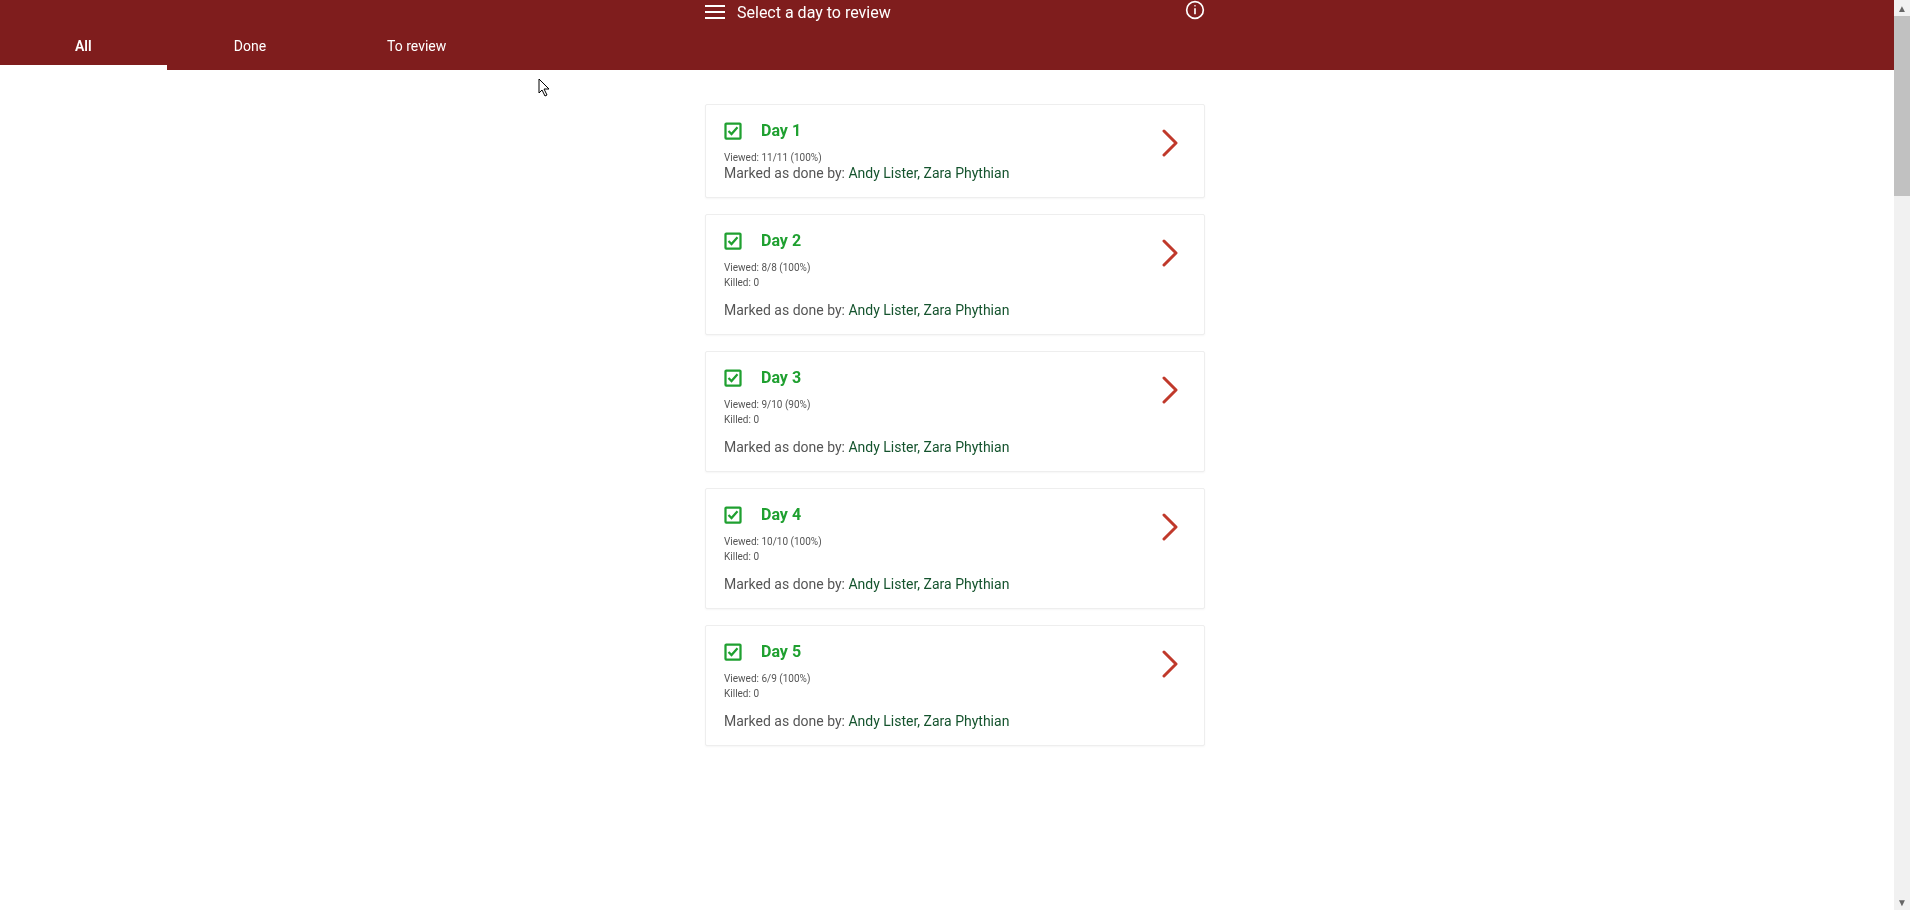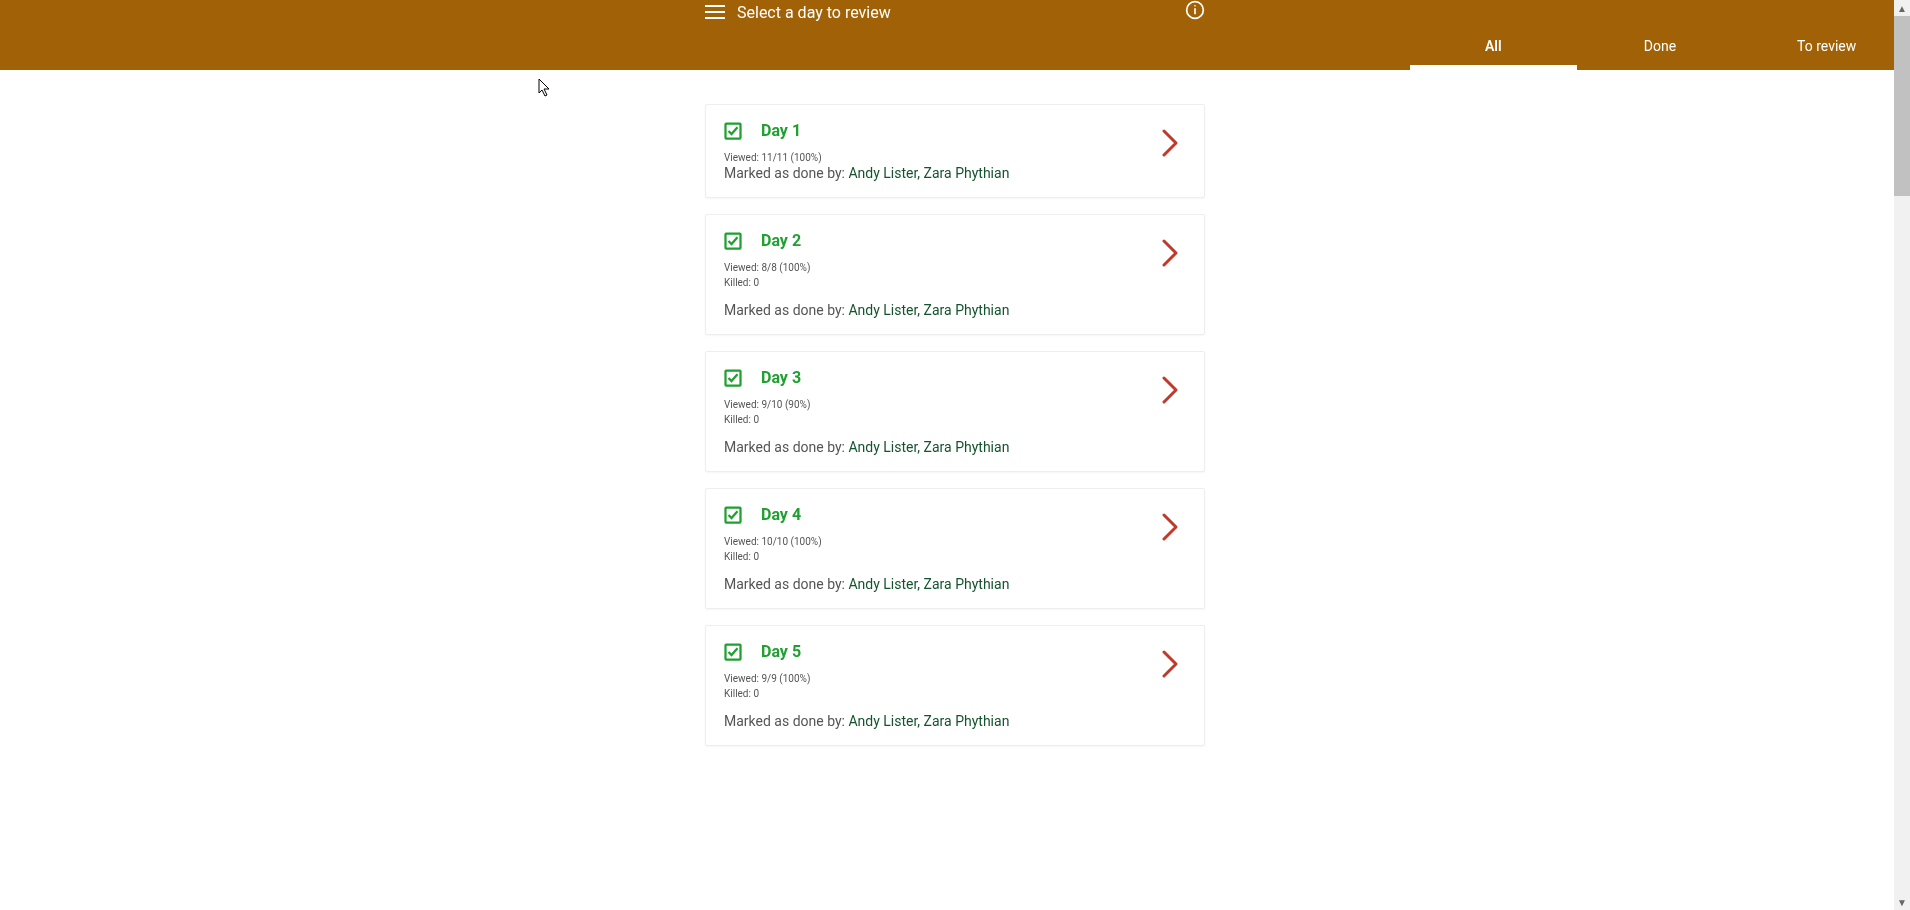--- a/index.html
+++ b/index.html
@@ -1,18 +1,18 @@
 <!DOCTYPE html>
 <html><head>
   <meta charset="utf-8">
   <style>
     * { margin: 0; padding: 0; box-sizing: border-box; }
     body { font-family: -apple-system, BlinkMacSystemFont, "Segoe UI", Roboto, Helvetica, Arial, sans-serif; background: #fff; color: #333; }
     .header {
-      background: #a16207;
+      background: #7f1d1d;
       color: #fff;
       padding: 0;
     }
     .header-top-wrap {
       width: 100%;
       display: flex;
       justify-content: center;
     }
     .header-top-inner {
       width: 500px;
@@ -42,21 +42,21 @@
       font-weight: 400;
     }
     .info-icon {
       width: 20px;
       height: 20px;
       cursor: pointer;
     }
     .tabs-wrap {
       width: 100%;
       display: flex;
-      justify-content: flex-end;
+      justify-content: flex-start;
     }
     .tabs {
       width: 500px;
       display: flex;
     }
     .tab {
       flex: 1;
       text-align: center;
       padding: 14px 0 16px;
       font-size: 14px;
@@ -259,21 +259,21 @@
   </div>
 
   <div class="card">
     <div class="card-title-row">
       <svg class="check-icon" viewBox="0 0 24 24" fill="none" stroke="#1fa030" stroke-width="3">
         <rect x="2" y="2" width="20" height="20" rx="1"></rect>
         <polyline points="6,12 10,16 18,7"></polyline>
       </svg>
       <div class="card-title">Day 5</div>
     </div>
-    <div class="card-line"><span class="viewed-label">Viewed: </span><span>9/9 (100%)</span></div>
+    <div class="card-line"><span class="viewed-label">Viewed: </span><span>6/9 (100%)</span></div>
     <div class="card-line killed-line"><span>Killed: </span><span>0</span></div>
     <div class="marked-line"><span>Marked as done by: </span><span class="marked-names">Andy Lister, Zara Phythian</span></div>
     <svg class="chevron" viewBox="0 0 16 28" fill="none" stroke="#c0392b" stroke-width="3" stroke-linecap="round" stroke-linejoin="round">
         <polyline points="2,2 14,14 2,26"></polyline>
       </svg>
   </div>
 
 </div>
 
 <svg class="cursor" viewBox="0 0 14 20">

